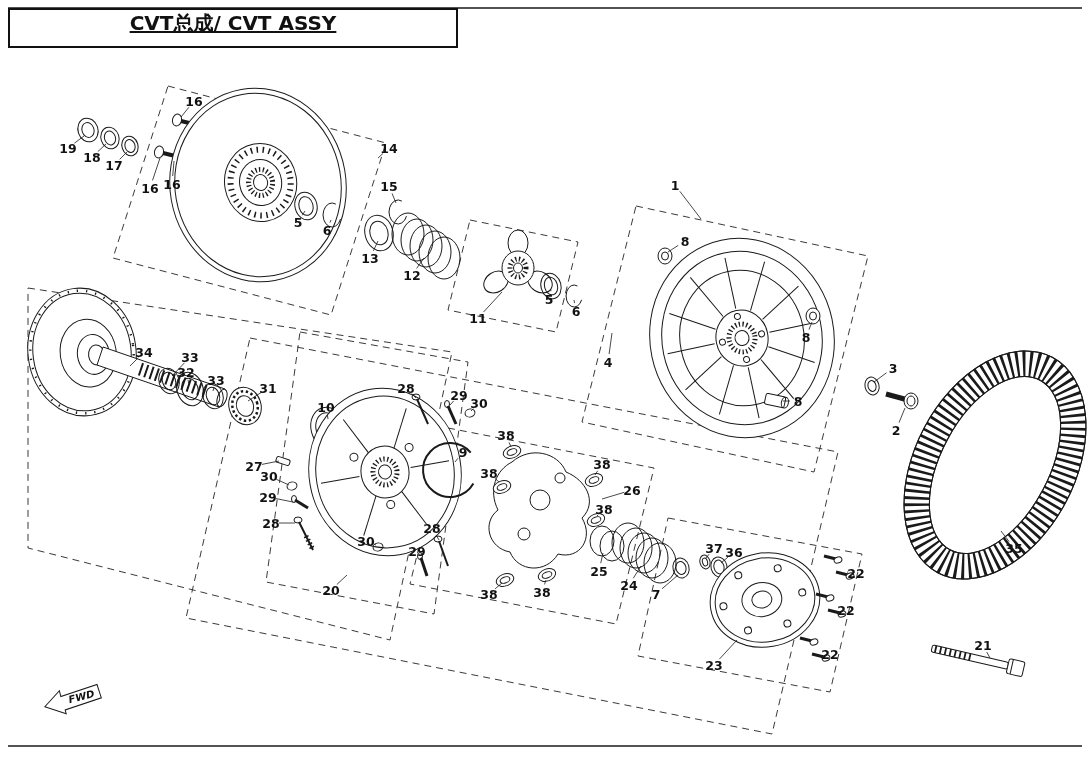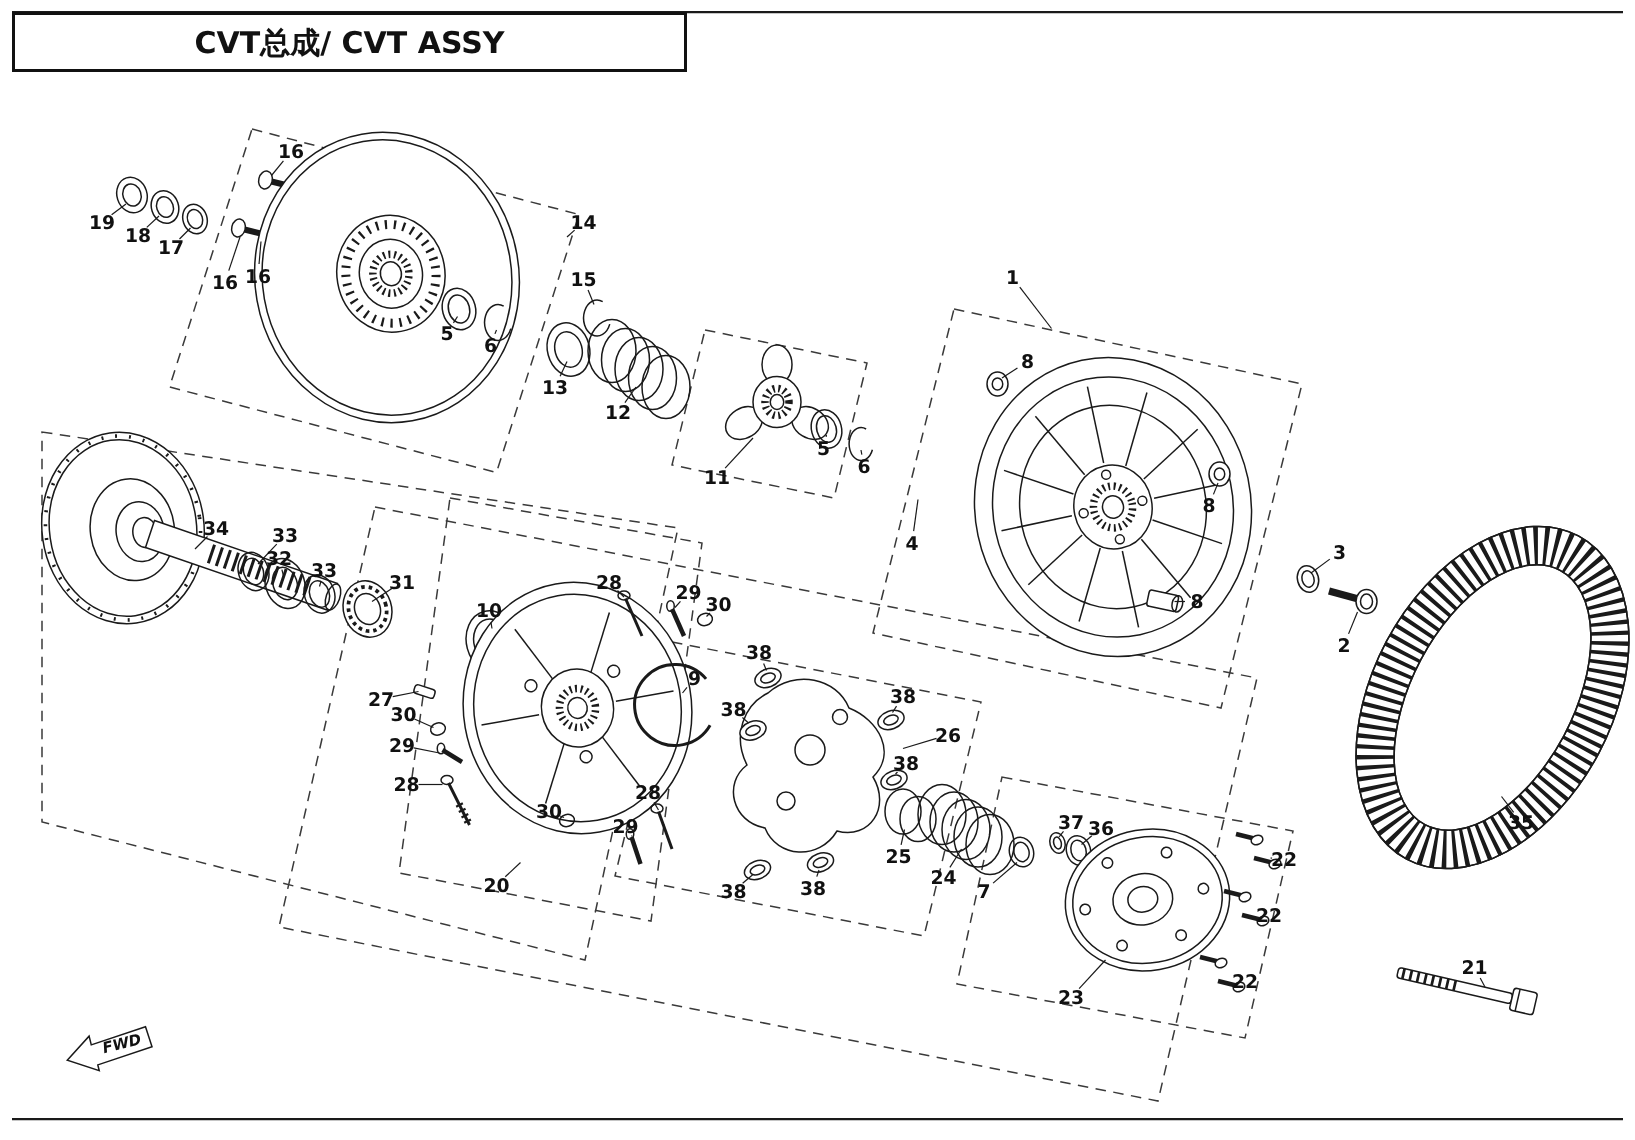--- a/index.html
+++ b/index.html
@@ -19,22 +19,22 @@
   .cogs{stroke-width:26;stroke-dasharray:2.6 4;}
   .balls{stroke-width:2.5;stroke-dasharray:2.4 2.6;}
   .frame line{stroke:#1a1a1a;stroke-width:1.5;}
   .dashed polygon{stroke:#3a3a3a;stroke-width:1;stroke-dasharray:7 5;}
   .leader{stroke:#1a1a1a;stroke-width:.8;}
   .callout{fill:#111;stroke:none;font:600 12.5px "DejaVu Sans",sans-serif;
            text-anchor:middle;dominant-baseline:central;}
   .fwd-text{fill:#111;stroke:none;font:italic 700 10px "DejaVu Sans",sans-serif;
            text-anchor:middle;dominant-baseline:central;}
   .title-box{position:absolute;left:8px;top:8px;width:446px;height:36px;border:2px solid #111;
-             background:#fff;display:flex;align-items:center;justify-content:center;
-             font:bold 20px "DejaVu Sans",sans-serif;color:#111;}
+             background:#fff;display:flex;align-items:flex-start;justify-content:center;
+             font:bold 20px "DejaVu Sans",sans-serif;color:#111;text-decoration:underline;}
 </style>
 </head>
 <body>
 
 <div class="page">
 <svg width="1090" height="760" viewBox="0 0 1090 760">
 
   <g class="frame">
     <line x1="8" y1="8" x2="1082" y2="8"></line>
     <line x1="8" y1="746" x2="1082" y2="746"></line>

